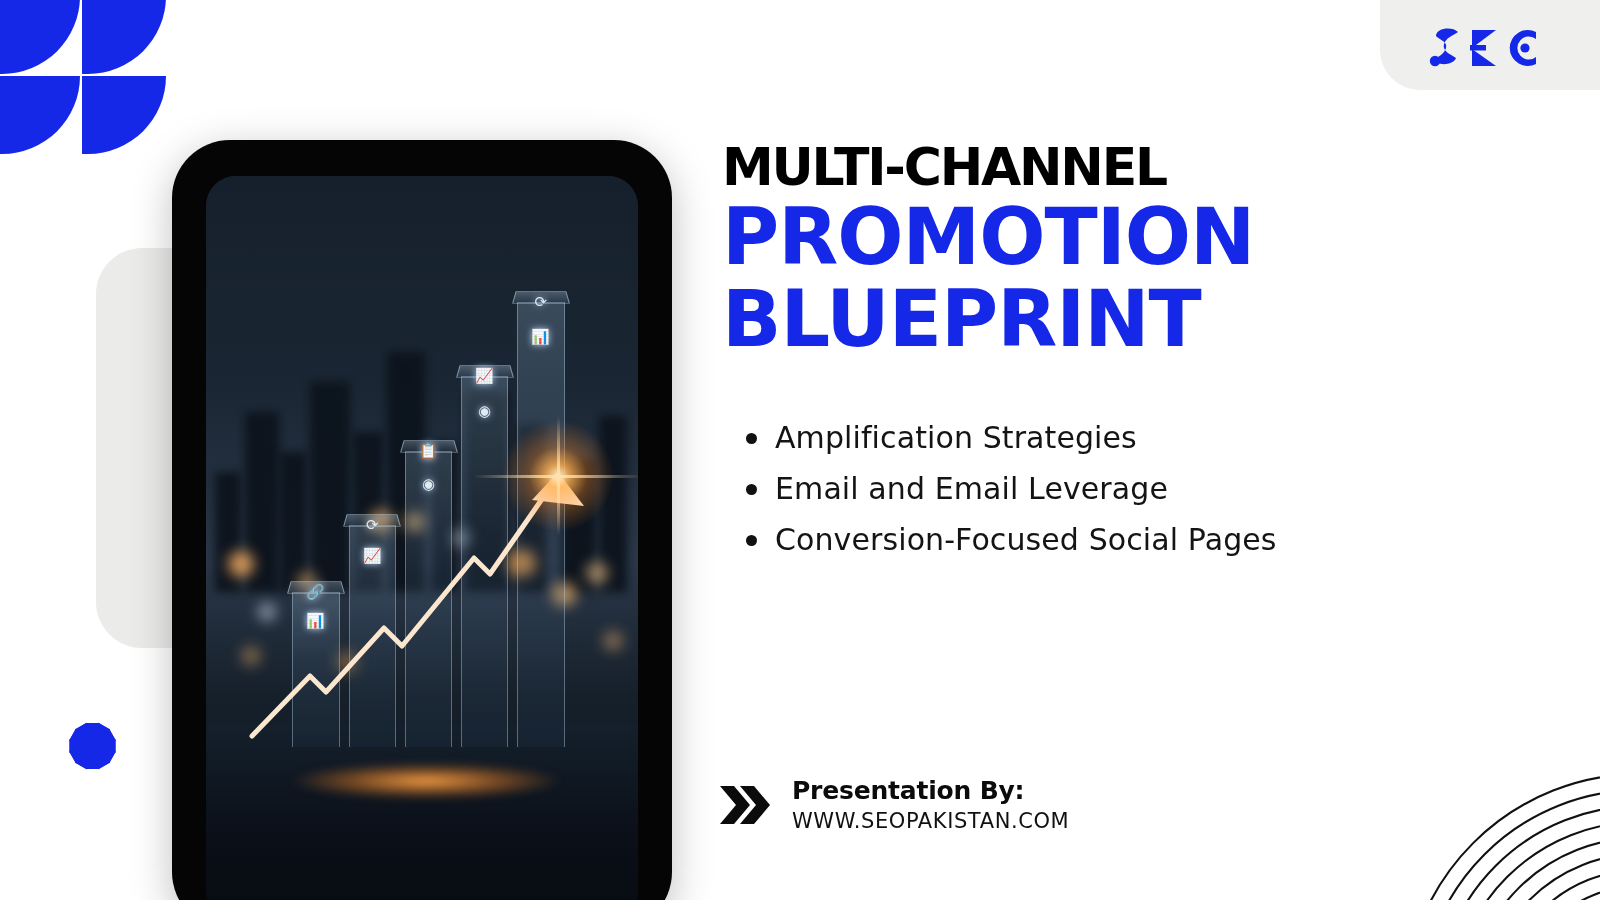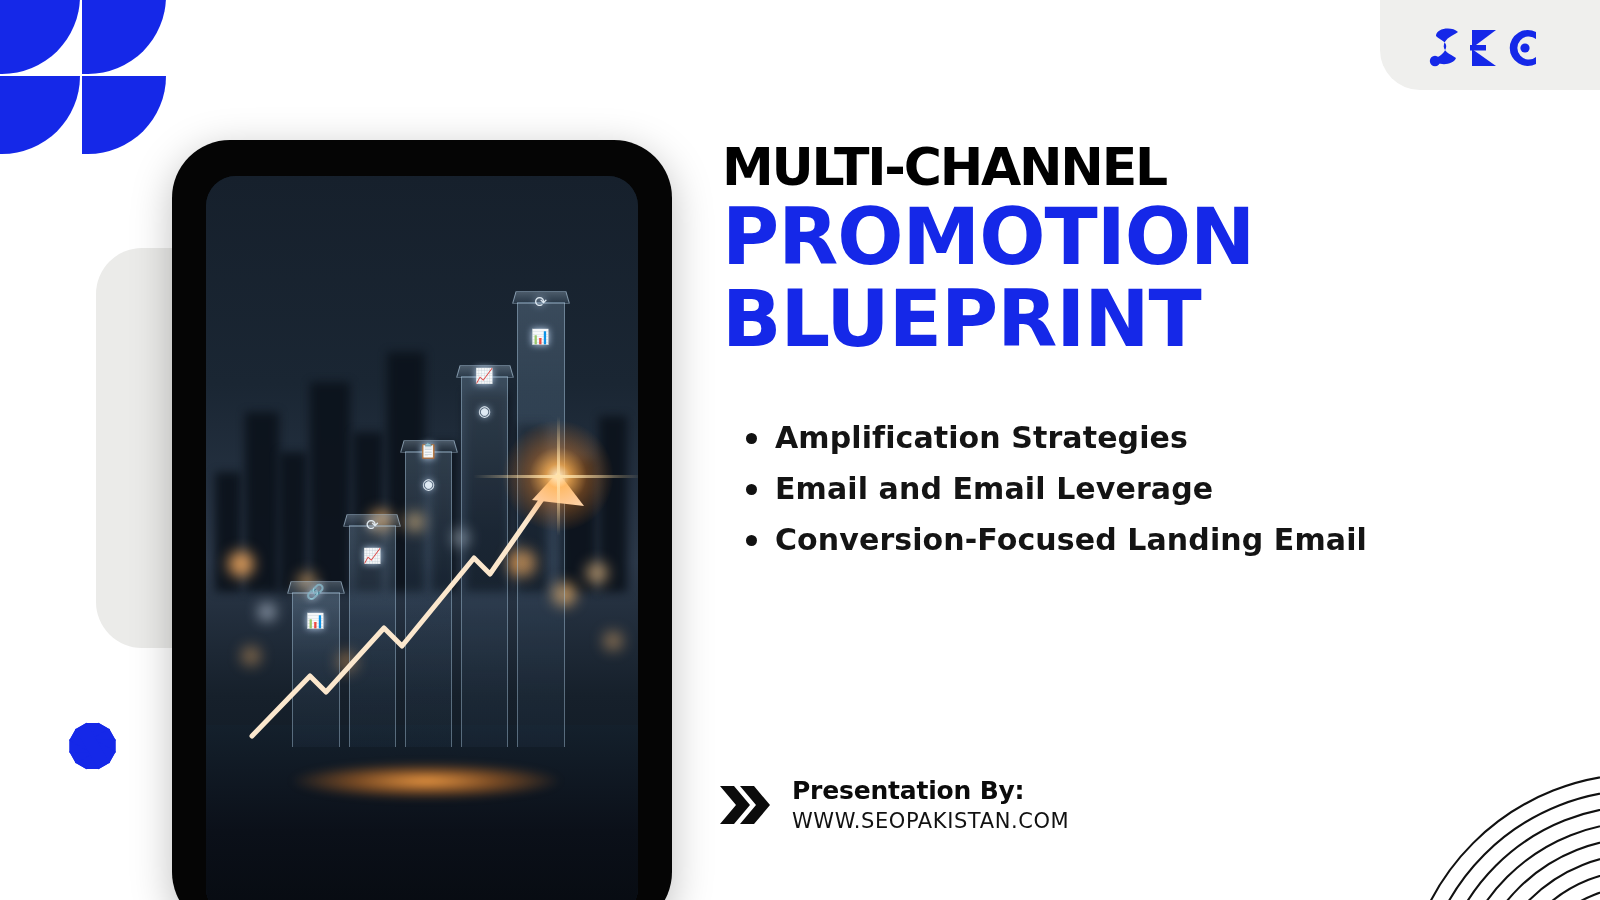--- a/index.html
+++ b/index.html
@@ -135,21 +135,21 @@
     line-height:0.99;
     letter-spacing:-1.5px;
     white-space:nowrap;
     transform:scaleX(1.0);
     transform-origin:left center;
   }
   .tline.l1 { color:#000000; font-size:52px; letter-spacing:-2.2px; }
   .tline.l2 { color:var(--brand); font-size:78px; letter-spacing:-1px; margin-top:6px; }
   .tline.l3 { color:var(--brand); font-size:78px; letter-spacing:-1px; margin-top:4px; }
 
-  #bullets { position:absolute; top:420px; left:24px; width:700px;font-weight:bold; }
+  #bullets { position:absolute; top:420px; left:24px; width:700px; }
   .bullet { display:flex; align-items:baseline; gap:18px; margin-bottom:16px; }
   .bullet .dot {
     width:11px; height:11px; border-radius:50%;
     background:#111; flex:0 0 auto; position:relative; top:-4px;
   }
   .bullet .btext {
     font-family:"DejaVu Sans", sans-serif;
     font-size:30px; color:#141414; letter-spacing:0.1px;
     white-space:nowrap;
   }
@@ -307,21 +307,21 @@
       <div class="bullet">
         <span class="dot"></span>
         <span class="btext">Amplification Strategies</span>
       </div>
       <div class="bullet">
         <span class="dot"></span>
         <span class="btext">Email and Email Leverage</span>
       </div>
       <div class="bullet">
         <span class="dot"></span>
-        <span class="btext">Conversion-Focused Landing Email</span>
+        <span class="btext">Conversion-Focused Social Pages</span>
       </div>
     </div>
 
   </div>
 
   <div id="footer">
     <svg id="chev" width="52" height="46" viewBox="0 0 52 46">
       <polygon points="2,4 16,4 32,23 16,42 2,42 18,23" fill="#0b0b0b"></polygon>
       <polygon points="22,4 36,4 52,23 36,42 22,42 38,23" fill="#0b0b0b"></polygon>
     </svg>

